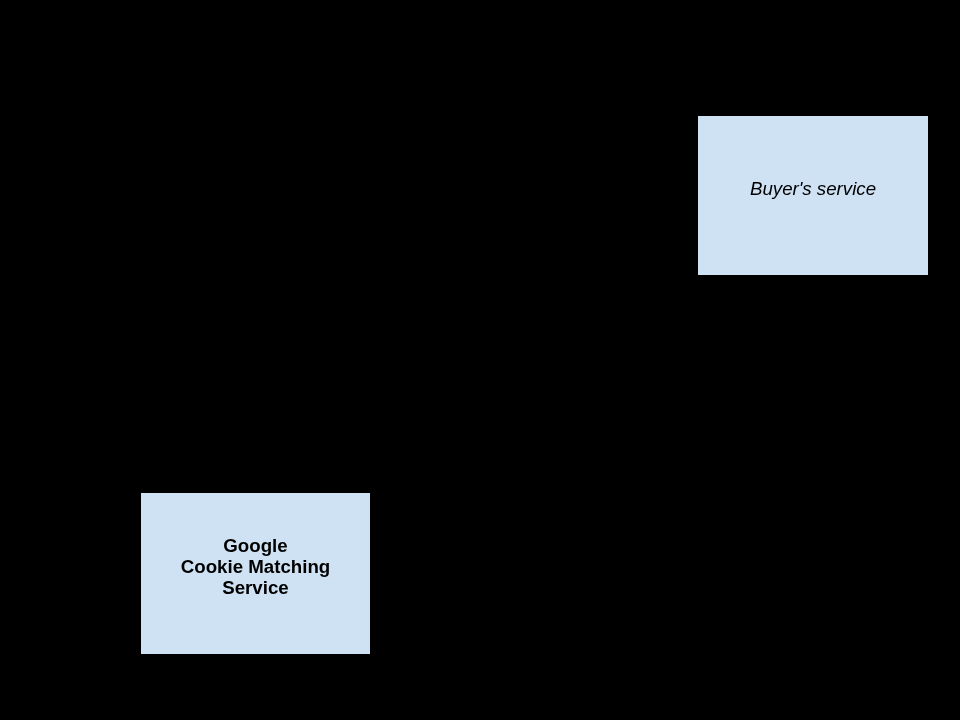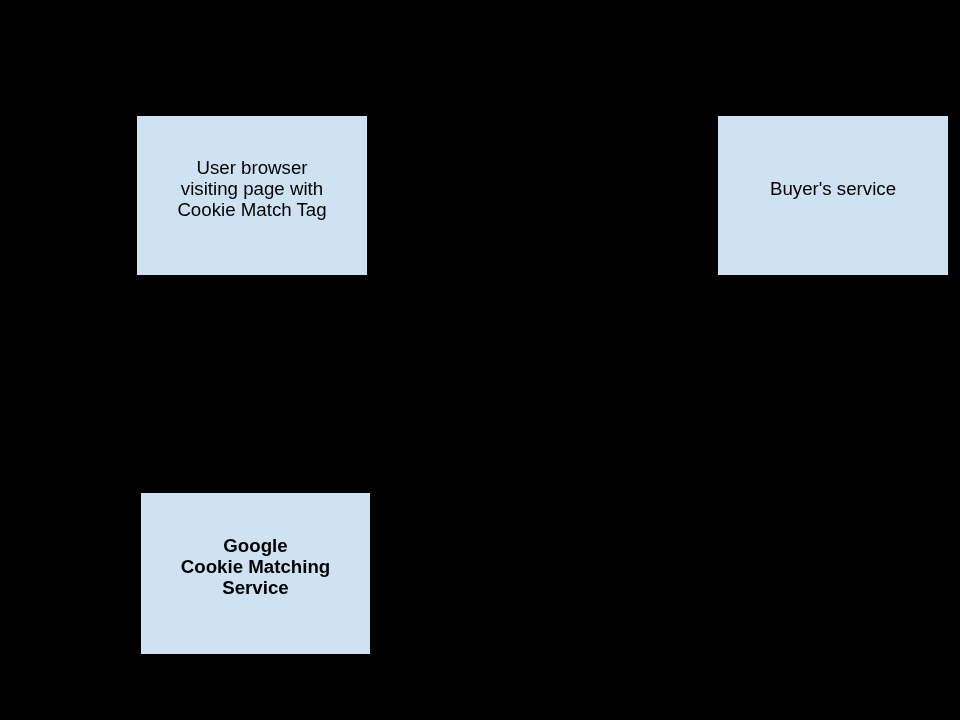--- a/index.html
+++ b/index.html
@@ -37,43 +37,39 @@
     font-size: 18.7px;
     line-height: 21px;
   }
   .node-user-browser {
     left: 136px;
     top: 115px;
     width: 232px;
     height: 161px;
   }
   .node-buyers-service {
-    left: 717px;
+    left: 697px;
     top: 115px;
     width: 232px;
     height: 161px;
+    font-style: italic;
   }
   .node-google-cookie-matching {
     left: 140px;
     top: 492px;
     width: 231px;
     height: 163px;
     font-weight: bold;
   }
 </style>
 </head>
 <body>
 
 <div class="canvas">
 
-  <div class="node node-user-browser">
-    <div class="node-label">User browser
-visiting page with
-Cookie Match Tag</div>
-  </div>
 
   <div class="node node-buyers-service">
     <div class="node-label">Buyer's service</div>
   </div>
 
   <div class="node node-google-cookie-matching">
     <div class="node-label">Google
 Cookie Matching
 Service</div>
   </div>

